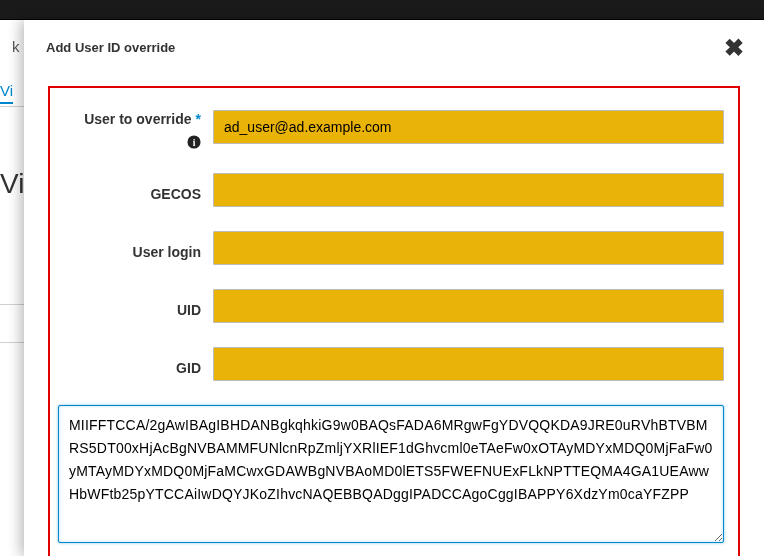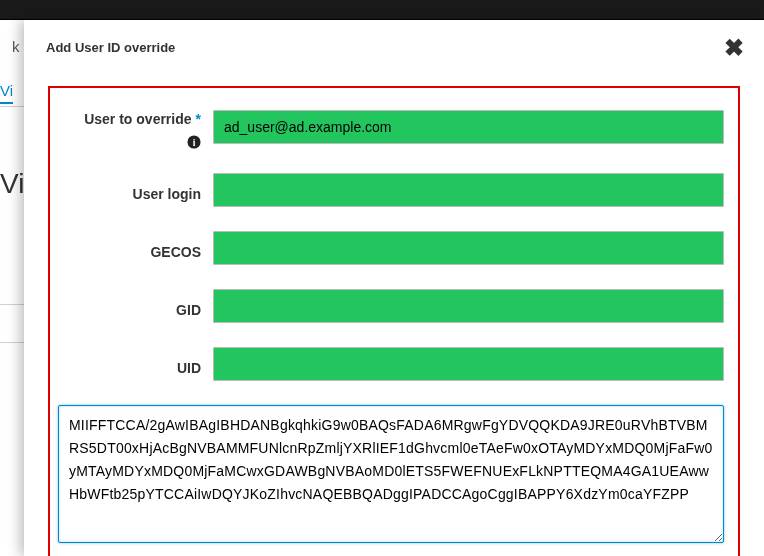--- a/index.html
+++ b/index.html
@@ -130,21 +130,21 @@
       flex: 1;
       padding-right: 6px;
     }
     .text-input {
       width: 100%;
       height: 34px;
       padding: 6px 10px;
       font-size: 14px;
       border: 1px solid #bbb;
       border-radius: 1px;
-      background: #22c55e;
+      background: #eab308;
     }
     .textarea-input {
       width: 100%;
       height: 138px;
       padding: 8px 10px;
       font-size: 14px;
       font-family: "Helvetica Neue", Helvetica, Arial, sans-serif;
       border: 1px solid #0088ce;
       box-shadow: 0 0 3px rgba(0,136,206,0.5), inset 0 0 3px rgba(0,136,206,0.3);
       border-radius: 2px;
@@ -190,42 +190,42 @@
                 </svg>
             </span>
           </div>
         </div>
         <div class="form-control-wrap">
           <input type="text" class="text-input" value="ad_user@ad.example.com" style="">
         </div>
       </div>
 
       <div class="form-row">
+        <div class="form-label">GECOS</div>
+        <div class="form-control-wrap">
+          <input type="text" class="text-input" value="" style="">
+        </div>
+      </div>
+
+      <div class="form-row">
         <div class="form-label">User login</div>
         <div class="form-control-wrap">
           <input type="text" class="text-input" value="" style="">
         </div>
       </div>
 
       <div class="form-row">
-        <div class="form-label">GECOS</div>
+        <div class="form-label">UID</div>
         <div class="form-control-wrap">
           <input type="text" class="text-input" value="" style="">
         </div>
       </div>
 
       <div class="form-row">
         <div class="form-label">GID</div>
-        <div class="form-control-wrap">
-          <input type="text" class="text-input" value="" style="">
-        </div>
-      </div>
-
-      <div class="form-row">
-        <div class="form-label">UID</div>
         <div class="form-control-wrap">
           <input type="text" class="text-input" value="" style="">
         </div>
       </div>
 
       <div class="form-row" style="margin-bottom:0">
         <div class="form-control-wrap">
           <textarea class="textarea-input" spellcheck="false" style="">MIIFFTCCA/2gAwIBAgIBHDANBgkqhkiG9w0BAQsFADA6MRgwFgYDVQQKDA9JRE0uRVhBTVBMRS5DT00xHjAcBgNVBAMMFUNlcnRpZmljYXRlIEF1dGhvcml0eTAeFw0xOTAyMDYxMDQ0MjFaFw0yMTAyMDYxMDQ0MjFaMCwxGDAWBgNVBAoMD0lETS5FWEFNUExFLkNPTTEQMA4GA1UEAwwHbWFtb25pYTCCAiIwDQYJKoZIhvcNAQEBBQADggIPADCCAgoCggIBAPPY6XdzYm0caYFZPP</textarea>
         </div>
       </div>

